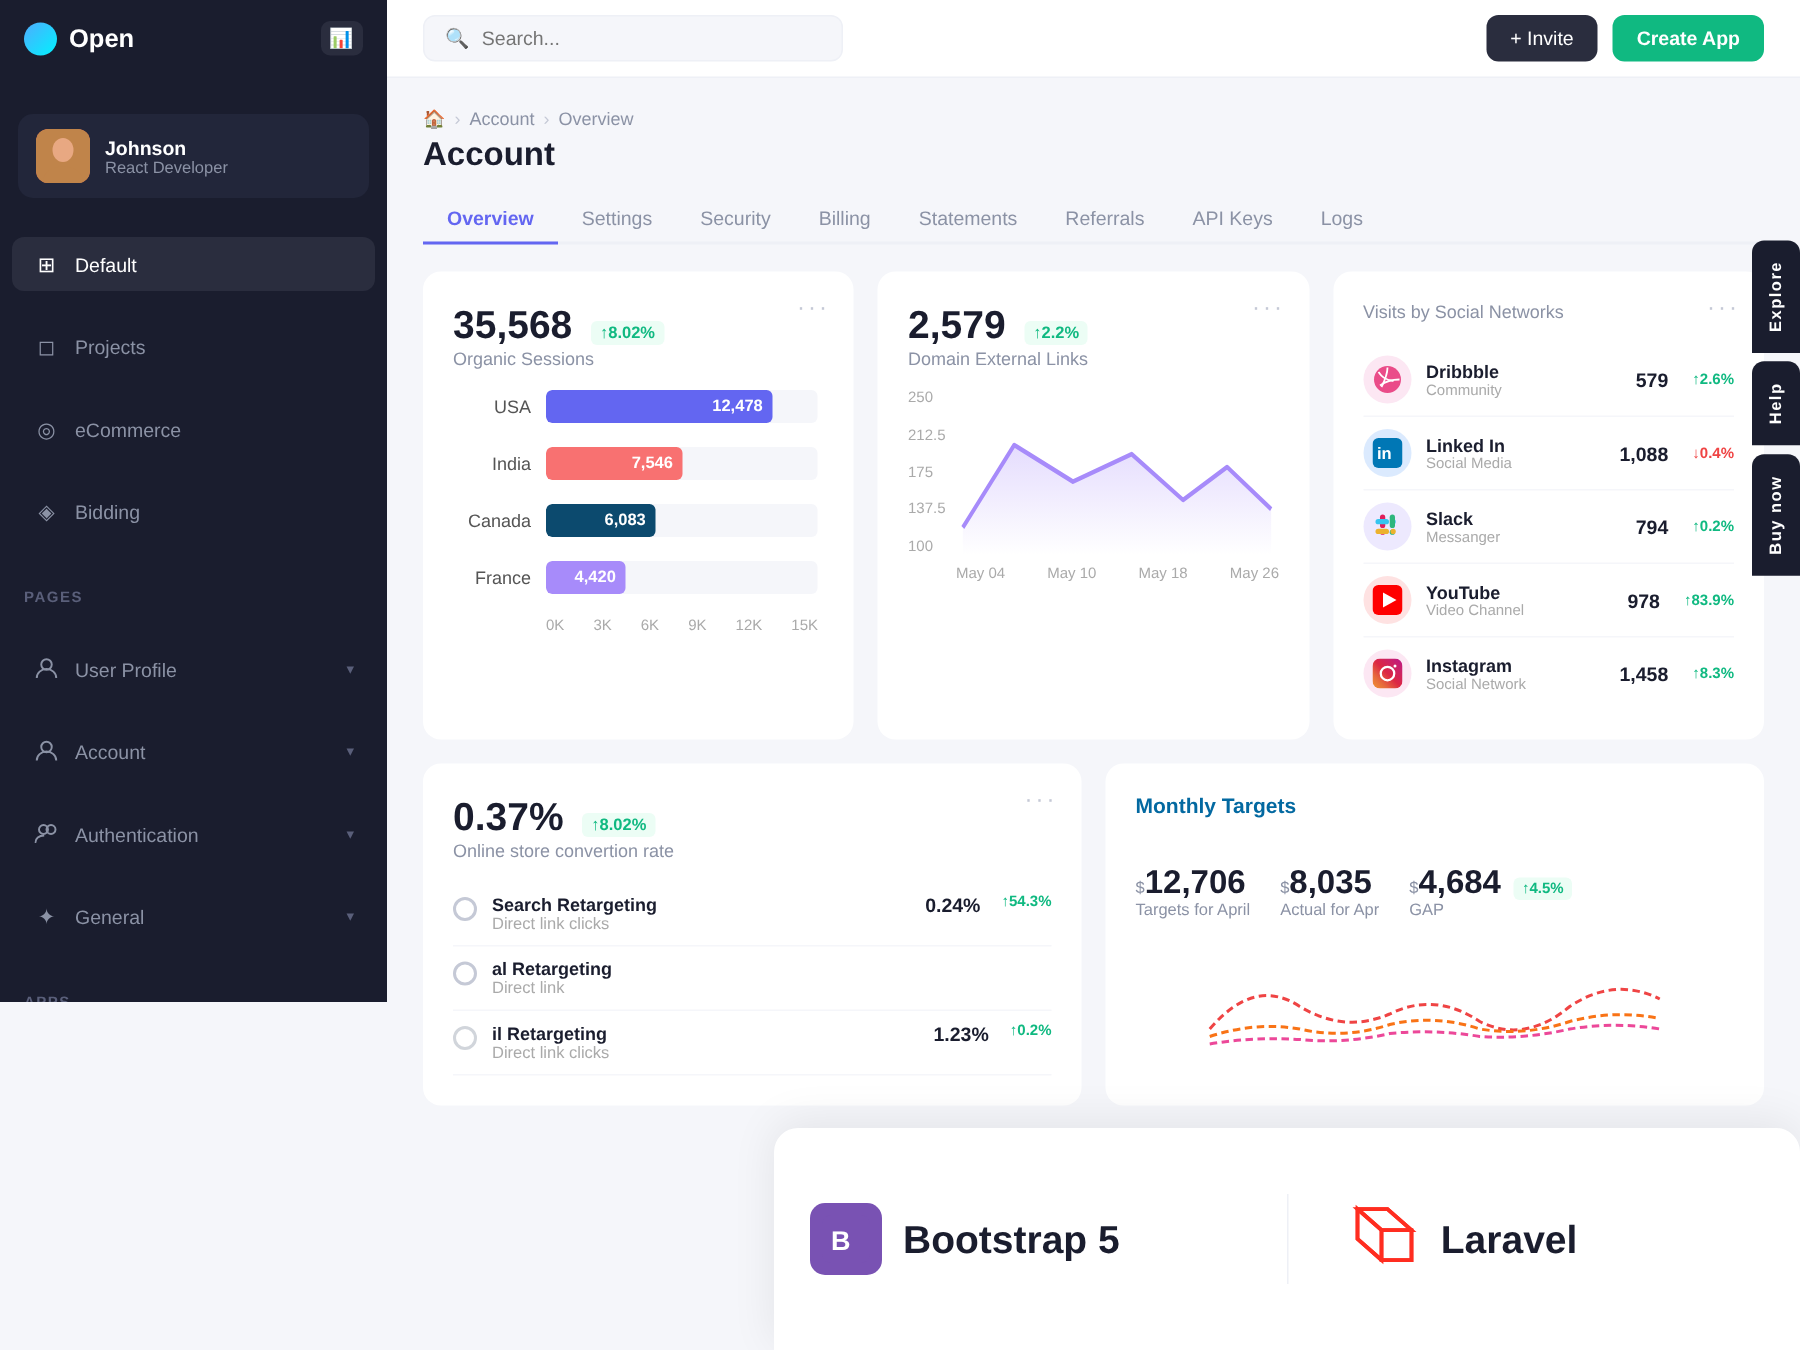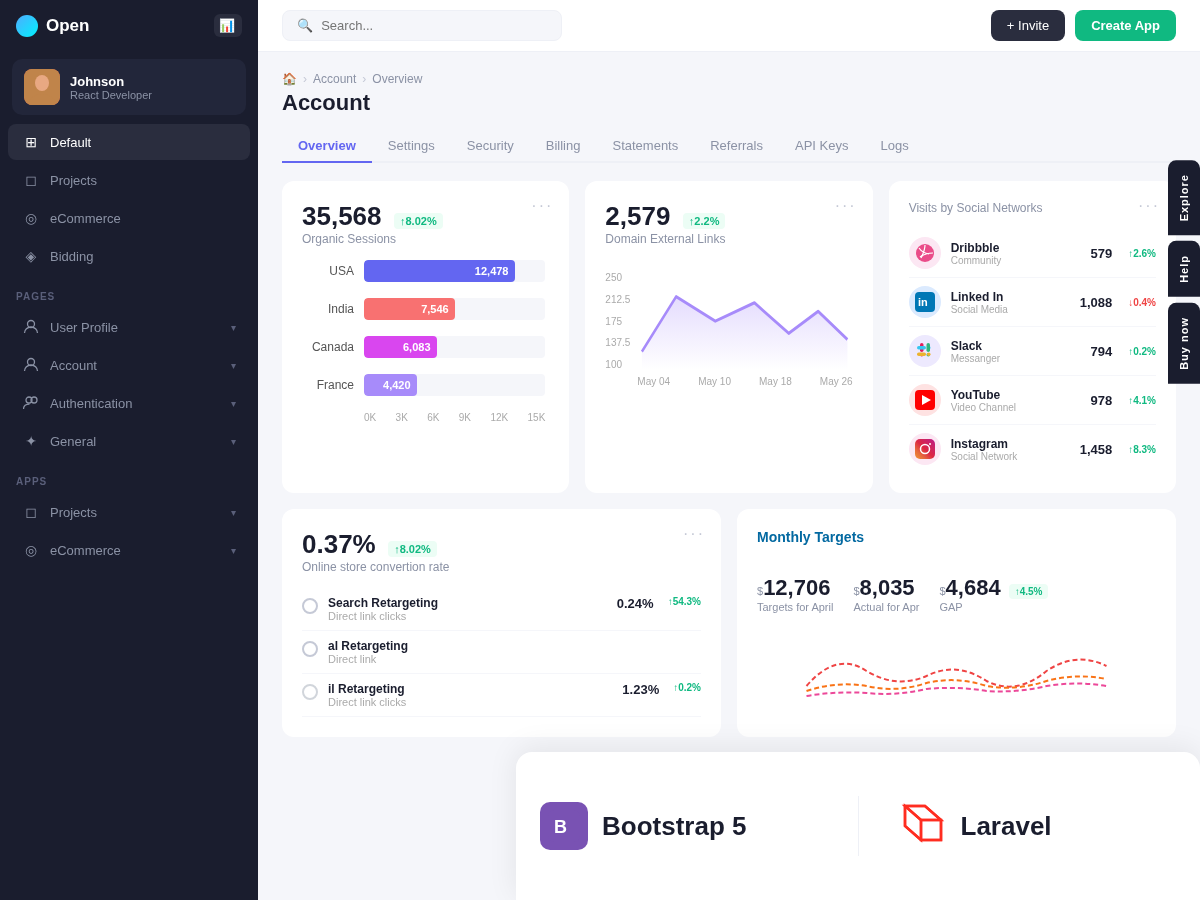--- a/index.html
+++ b/index.html
@@ -1,19 +1,19 @@
 <!DOCTYPE html>
 <html><head>
   <meta charset="utf-8">
   <style>
     * { margin: 0; padding: 0; box-sizing: border-box; }
     body { font-family: -apple-system, BlinkMacSystemFont, 'Segoe UI', sans-serif; background: #f5f6fa; display: flex; width: 1200px; height: 900px; overflow: hidden; }
 
     
-    .sidebar { width: 258px; min-width: 258px; background: #1a1d2e; color: #fff; display: flex; flex-direction: column; height: 900px; overflow-y: auto; }
+    .sidebar { width: 258px; min-width: 258px; background: #1a1d2e; color: #fff; display: flex; flex-direction: column; height: 668px; overflow-y: auto; gap: 17px; }
     .sidebar-logo { display: flex; align-items: center; justify-content: space-between; padding: 14px 16px; }
     .sidebar-logo-left { display: flex; align-items: center; gap: 8px; }
     .logo-dot { width: 22px; height: 22px; border-radius: 50%; background: linear-gradient(135deg, #4facfe, #00f2fe); }
     .logo-text { font-size: 17px; font-weight: 700; color: #fff; }
     .sidebar-chart-icon { background: #2a2d3e; border-radius: 6px; padding: 4px 6px; color: #6ee7b7; font-size: 13px; }
 
     .user-card { margin: 8px 12px; background: #22263a; border-radius: 10px; padding: 10px 12px; display: flex; align-items: center; gap: 10px; }
     .user-avatar { width: 36px; height: 36px; border-radius: 8px; background: #e07b54; display: flex; align-items: center; justify-content: center; font-size: 13px; font-weight: 700; color: #fff; overflow: hidden; }
     .user-name { font-size: 13px; font-weight: 600; color: #fff; }
     .user-role { font-size: 11px; color: #8b92a5; }
@@ -259,21 +259,21 @@
           </div>
           <div class="bar-row">
             <div class="bar-country">India</div>
             <div class="bar-track">
                 <div class="bar-fill" style="width:50%;background:#f87171">7,546</div>
               </div>
           </div>
           <div class="bar-row">
             <div class="bar-country">Canada</div>
             <div class="bar-track">
-                <div class="bar-fill" style="width:40%;background:#d946ef">6,083</div>
+                <div class="bar-fill" style="width:40%;background:#0c4a6e">6,083</div>
               </div>
           </div>
           <div class="bar-row">
             <div class="bar-country">France</div>
             <div class="bar-track">
                 <div class="bar-fill" style="width:29%;background:#a78bfa">4,420</div>
               </div>
           </div>
           <div class="bar-x-labels">
             <span>0K</span>
@@ -288,21 +288,21 @@
 
       <div class="stat-card">
         <span class="stat-more">···</span>
         <div>
           <span style="font-size:26px;font-weight:700;color:#1a1d2e;">2,579</span>
           <span class="stat-badge up">↑2.2%</span>
         </div>
         <div class="stat-label">Domain External Links</div>
 
         <div class="line-chart-wrap" style="height:130px;position:relative;">
-          <div style="position:absolute;left:0;top:12px;bottom:20px;display:flex;flex-direction:column;justify-content:space-between;font-size:10px;color:#aaa;">
+          <div style="position:absolute;left:0;top:0;bottom:20px;display:flex;flex-direction:column;justify-content:space-between;font-size:10px;color:#aaa;">
             <span>250</span>
               <span>212.5</span>
               <span>175</span>
               <span>137.5</span>
               <span>100</span>
           </div>
           <svg width="100%" height="110" style="margin-left:32px;width:calc(100% - 32px);" viewBox="0 0 220 90" preserveAspectRatio="none">
             <defs>
               <linearGradient id="lineFill" x1="0" y1="0" x2="0" y2="1">
                 <stop offset="0%" stop-color="#a78bfa" stop-opacity="0.3"></stop>
@@ -384,21 +384,21 @@
               <svg width="20" height="20" viewBox="0 0 20 20">
                   <rect width="20" height="20" rx="4" fill="#ff0000"></rect>
                   <polygon points="7,5 16,10 7,15" fill="#fff"></polygon>
                 </svg>
             </div>
             <div class="social-info">
               <div class="social-name">YouTube</div>
               <div class="social-type">Video Channel</div>
             </div>
             <span class="social-value">978</span>
-            <span class="social-change up">↑4.1%</span>
+            <span class="social-change up">↑83.9%</span>
           </div>
 
           <div class="social-item">
             <div class="social-logo" style="background:#fce7f3;">
               <svg width="20" height="20" viewBox="0 0 20 20">
                   <rect width="20" height="20" rx="5" fill="url(#ig-grad)"></rect>
                   <defs>
                     <linearGradient id="ig-grad" x1="0" y1="1" x2="1" y2="0">
                       <stop offset="0%" stop-color="#f09433"></stop>
                       <stop offset="25%" stop-color="#e6683c"></stop>

